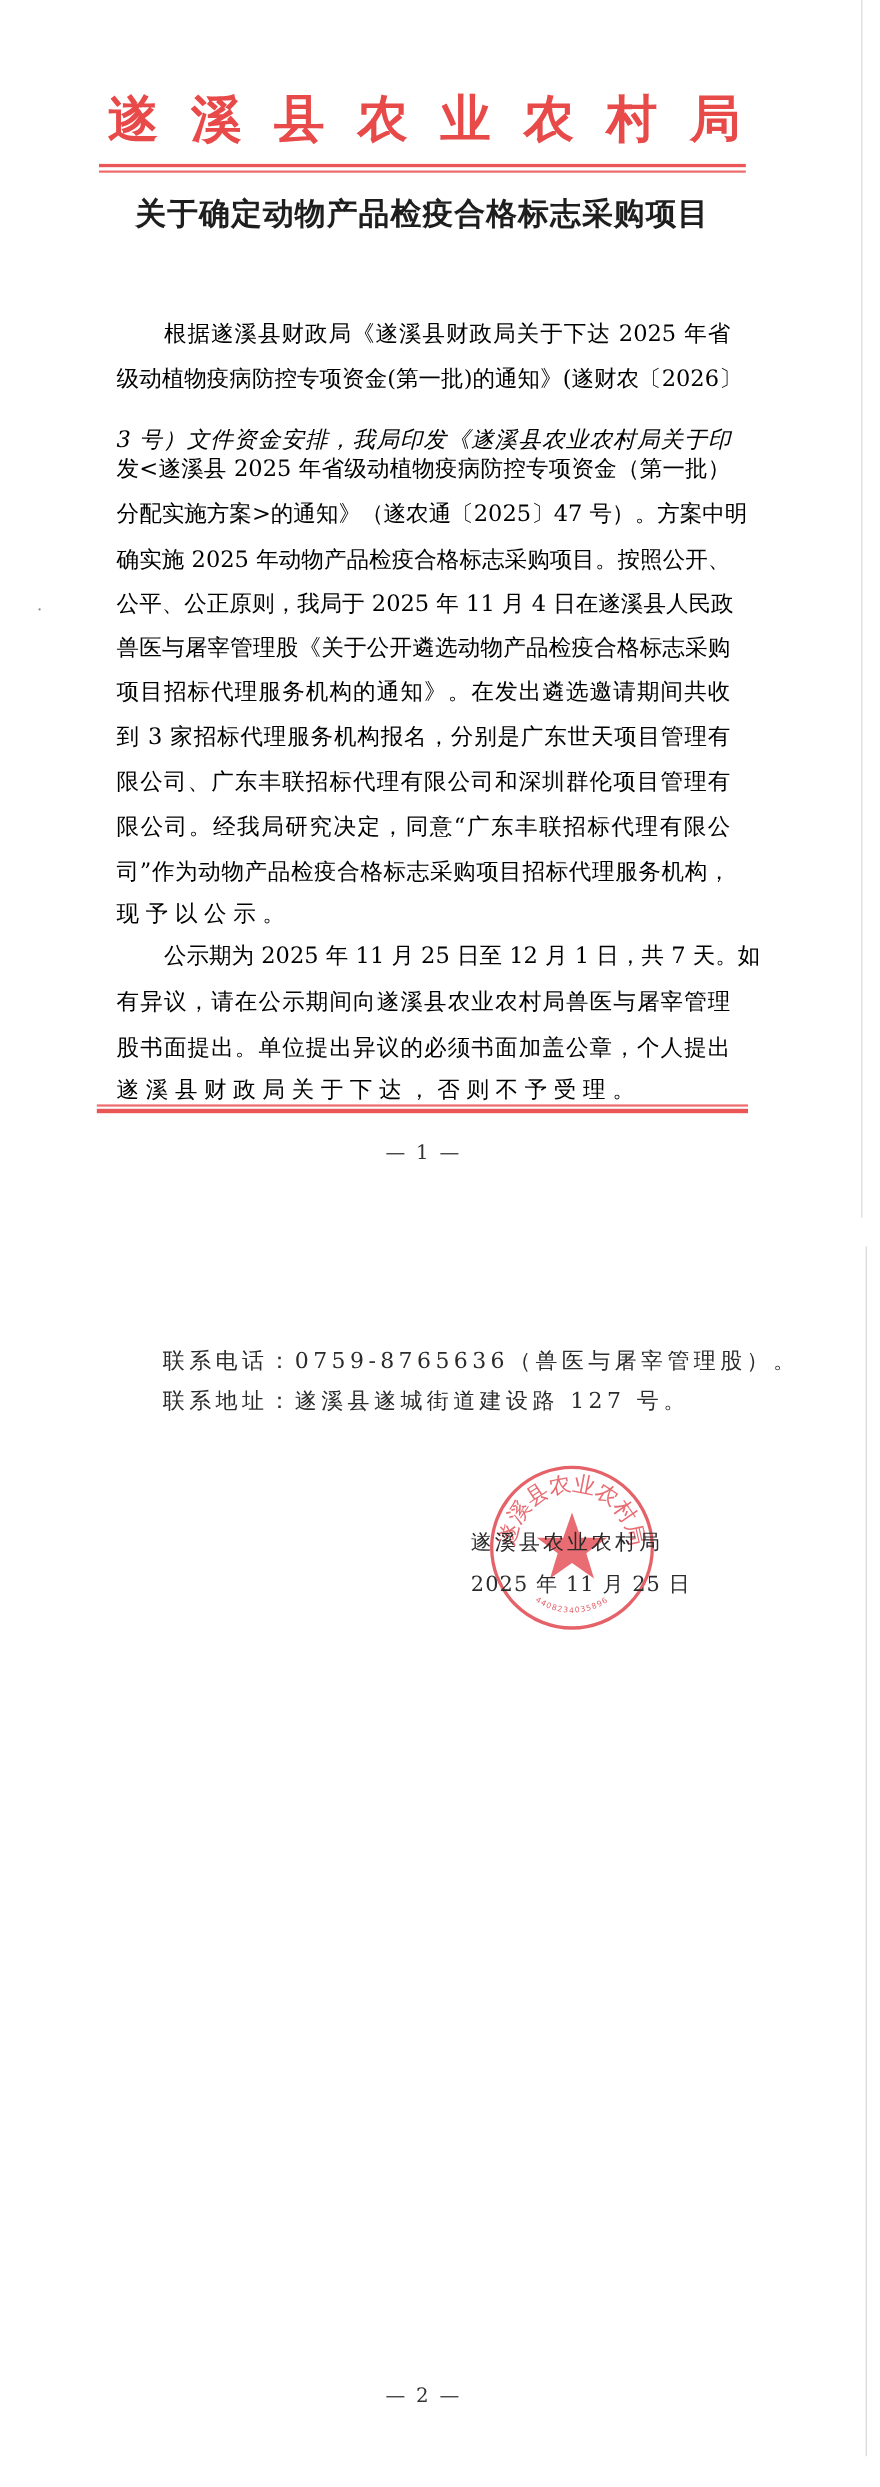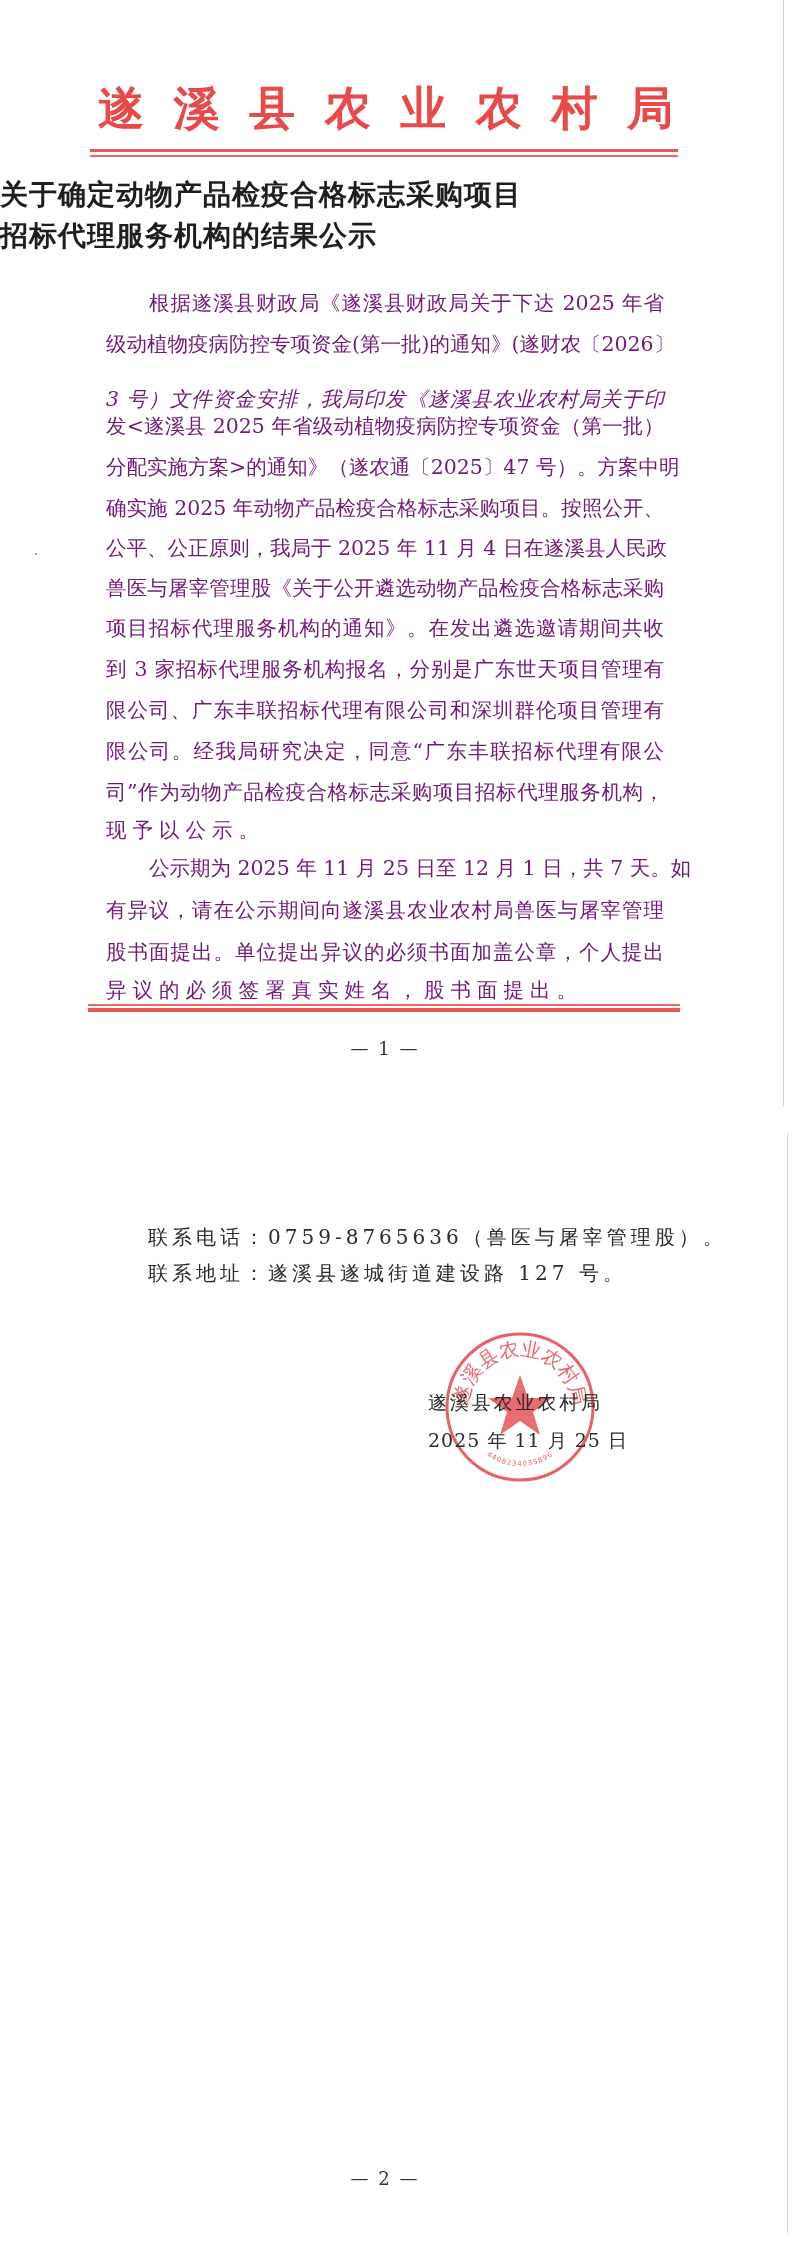--- a/index.html
+++ b/index.html
@@ -12,27 +12,27 @@
     .page1 .edge { left: 783px; top: 0; height: 1107px; }
     .page2 .edge { left: 787px; top: 7px; height: 1100px; }
 
     .header { position: absolute; left: 98px; top: 80px; width: 575px; height: 56px;
               display: flex; justify-content: space-between; align-items: center; }
     .header span { font-family: "DejaVu Serif", serif; font-weight: bold; font-size: 46px;
                    color: #e84a4a; line-height: 56px; }
     .rule-thick { position: absolute; left: 90px; width: 588px; height: 3px; background: #ea5555; }
     .rule-thin  { position: absolute; left: 90px; width: 588px; height: 2px; background: #ef6a6a; }
 
-    .title { position: absolute; left: 0; width: 768px; text-align: left;
+    .title { position: absolute; left: 0; width: 768px; text-align: center;
              font-family: "DejaVu Serif", serif; font-weight: bold; font-size: 28px;
              color: #1e1e1e; line-height: 36px; letter-spacing: 1px; }
 
     .body-line { position: absolute; left: 106px; width: 558px; height: 30px;
                  font-family: "DejaVu Serif", serif; font-size: 20.5px; line-height: 30px;
-                 color: #701a75; text-align: justify; text-align-last: justify; white-space: nowrap; }
+                 color: #000000; text-align: justify; text-align-last: justify; white-space: nowrap; }
     .body-line.indent { left: 149px; width: 515px; }
     .body-line.last { text-align-last: left; letter-spacing: 6px; }
 
     .pagenum { position: absolute; left: 340px; width: 90px; text-align: center;
                font-family: "DejaVu Serif", serif; font-size: 18px; color: #333; letter-spacing: 2px; }
 
     .contact { position: absolute; left: 148px; height: 30px; line-height: 30px;
                font-family: "DejaVu Serif", serif; font-size: 20px; color: #2b2b2b;
                letter-spacing: 4px; white-space: nowrap; }
 
@@ -56,21 +56,20 @@
     <span>业</span>
     <span>农</span>
     <span>村</span>
     <span>局</span>
   </div>
 
   <div class="rule-thick" style="top:149px;"></div>
   <div class="rule-thin" style="top:155px;"></div>
 
   <div class="title" style="top:177px;">关于确定动物产品检疫合格标志采购项目</div>
-  <div class="title" style="top:218px;">招标代理服务机构的结果公示</div>
 
   <div>
     <div class="body-line indent" style="top:288px;">根据遂溪县财政局《遂溪县财政局关于下达 2025 年省</div>
     <div class="body-line" style="top:329px;">级动植物疫病防控专项资金(第一批)的通知》(遂财农〔2026〕</div>
     <div class="body-line" style="top:384px;font-style:italic;">3 号）文件资金安排，我局印发《遂溪县农业农村局关于印</div>
     <div class="body-line" style="top:411px;">发&lt;遂溪县 2025 年省级动植物疫病防控专项资金（第一批）</div>
     <div class="body-line" style="top:452px;">分配实施方案&gt;的通知》（遂农通〔2025〕47 号）。方案中明</div>
     <div class="body-line" style="top:493px;">确实施 2025 年动物产品检疫合格标志采购项目。按照公开、</div>
     <div class="body-line" style="top:533px;">公平、公正原则，我局于 2025 年 11 月 4 日在遂溪县人民政</div>
     <div class="body-line" style="top:573px;">兽医与屠宰管理股《关于公开遴选动物产品检疫合格标志采购</div>
@@ -79,21 +78,21 @@
     <div class="body-line" style="top:695px;">限公司、广东丰联招标代理有限公司和深圳群伦项目管理有</div>
     <div class="body-line" style="top:736px;">限公司。经我局研究决定，同意“广东丰联招标代理有限公</div>
     <div class="body-line" style="top:777px;">司”作为动物产品检疫合格标志采购项目招标代理服务机构，</div>
     <div class="body-line last" style="top:815px;">现予以公示。</div>
   </div>
 
   <div>
     <div class="body-line indent" style="top:853px;">公示期为 2025 年 11 月 25 日至 12 月 1 日，共 7 天。如</div>
     <div class="body-line" style="top:895px;">有异议，请在公示期间向遂溪县农业农村局兽医与屠宰管理</div>
     <div class="body-line" style="top:937px;">股书面提出。单位提出异议的必须书面加盖公章，个人提出</div>
-    <div class="body-line last" style="top:975px;">异议的必须签署真实姓名，股书面提出。</div>
+    <div class="body-line last" style="top:975px;">遂溪县财政局关于下达，否则不予受理。</div>
   </div>
 
   <div class="rule-thin" style="top:1004px; left:88px; width:592px;"></div>
   <div class="rule-thick" style="top:1008px; left:88px; width:592px; height:4px;"></div>
 
   <div class="pagenum" style="top:1038px;">— 1 —</div>
 
   <div class="speck" style="left:35px; top:553px;"></div>
 </div>
 

